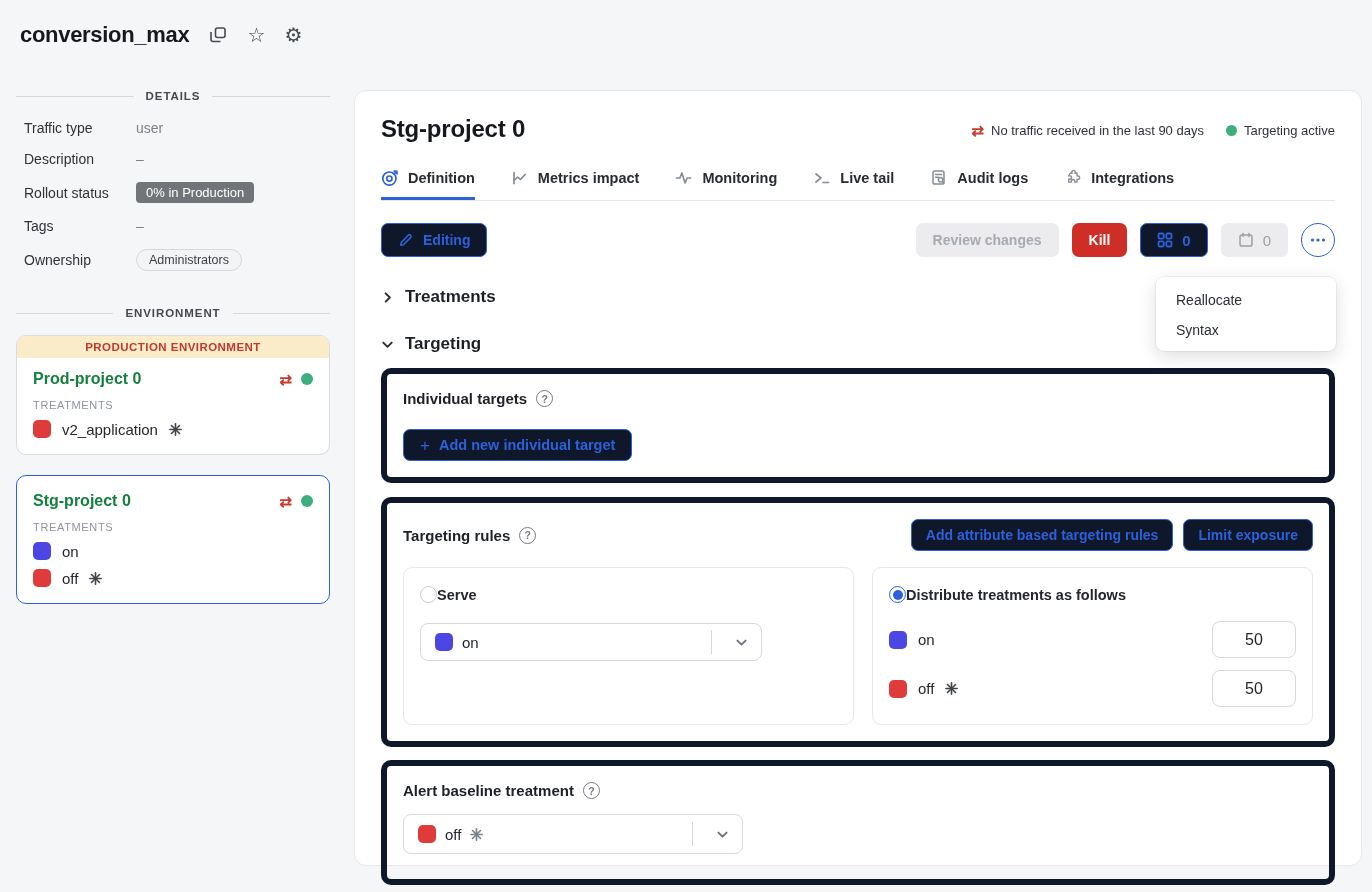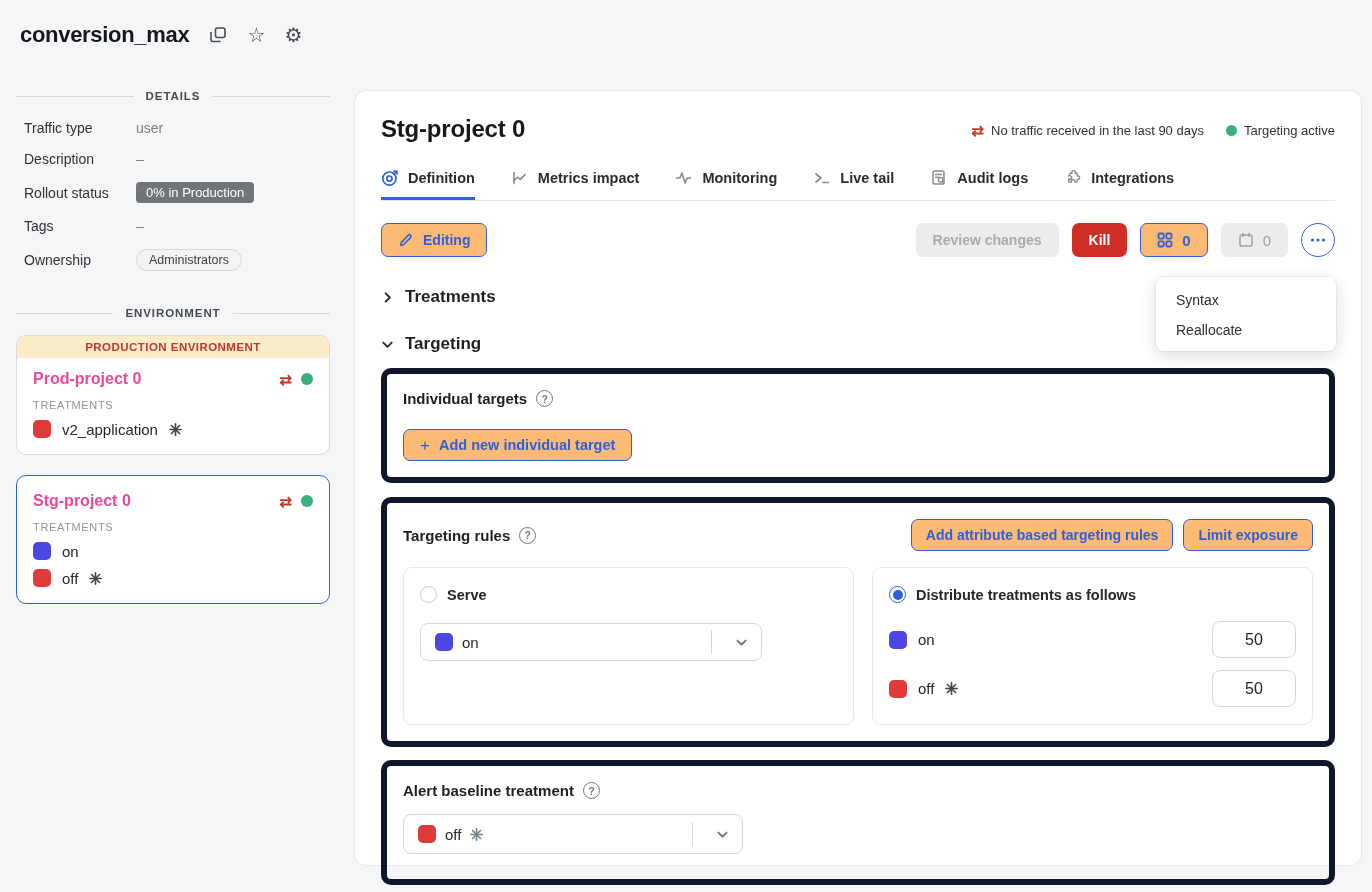--- a/index.html
+++ b/index.html
@@ -26,21 +26,21 @@
   .d-value { font-size:14px; color:#7a8087; }
   .badge-rollout { display:inline-block; background:#717579; color:#fff; font-size:13px; padding:3px 10px; border-radius:4px; }
   .pill { display:inline-block; background:#f3f4f5; border:1px solid #d6d8da; color:#3a3e44; font-size:12.5px; padding:3px 12px; border-radius:999px; }
   .env-sep { margin-top:36px; }
 
   .env-card { background:#fff; border:1px solid #d9dbde; border-radius:10px; margin-top:16px; overflow:hidden; }
   .env-card.selected { border:1.5px solid #2e61d9; }
   .env-banner { text-align:center; font-size:11.5px; font-weight:700; letter-spacing:.04em; padding:5px 0; }
   .env-body { padding:12px 16px 16px; }
   .env-title-row { display:flex; align-items:center; }
-  .env-name { font-size:16px; font-weight:700; color:#ec4899; }
+  .env-name { font-size:16px; font-weight:700; color:#15803d; }
   .env-icons { margin-left:auto; display:flex; align-items:center; gap:9px; }
   .swap-glyph { color:#c23b2e; font-size:15px; font-weight:700; line-height:1; }
   .green-dot { width:12px; height:12px; border-radius:50%; background:#3eae7e; }
   .treat-label { font-size:11px; letter-spacing:.06em; color:#8f949b; margin-top:11px; }
   .treat-row { display:flex; align-items:center; gap:11px; margin-top:9px; }
   .treat-sq { width:18px; height:18px; border-radius:5px; }
   .treat-name { font-size:15px; color:#24282d; }
 
   
   .panel {
@@ -53,21 +53,21 @@
   .status-item { display:flex; align-items:center; gap:7px; }
   .status-item .green-dot { width:11px; height:11px; }
 
   .tabs { display:flex; gap:36px; margin-top:26px; border-bottom:1px solid #e5e7e9; }
   .tab { display:flex; align-items:center; gap:9px; padding-bottom:13px; font-size:14.5px; font-weight:700; color:#282c32; }
   .tab .t-icon { color:#878d95; }
   .tab.active { border-bottom:3px solid #2e61d9; padding-bottom:10px; }
   .tab.active .t-icon { color:#2e61d9; }
 
   .toolbar { margin-top:22px; display:flex; justify-content:space-between; align-items:center; }
-  .btn { display:inline-flex; align-items:center; gap:9px; height:34px; padding:0 16px; border-radius:7px; font-size:14px; font-weight:700; border:1px solid transparent; background:#fdba74; }
+  .btn { display:inline-flex; align-items:center; gap:9px; height:34px; padding:0 16px; border-radius:7px; font-size:14px; font-weight:700; border:1px solid transparent; background:#0f172a; }
   .btn-outline { border-color:#2e61d9; color:#2e61d9; }
   .btn-disabled { background:#ececee; color:#a6abb1; }
   .btn-kill { background:#cf2e27; color:#fff; }
   .toolbar-right { display:flex; align-items:center; gap:13px; }
   .count-num-blue { color:#2e61d9; font-size:15px; font-weight:700; }
   .count-num-gray { color:#9aa0a7; font-size:15px; font-weight:400; }
   .btn-ellipsis { width:34px; height:34px; border-radius:50%; border:1px solid #2e61d9; display:flex; align-items:center; justify-content:center; background:#fff; }
 
   .menu { position:absolute; right:25px; top:186px; width:180px; background:#fff; border-radius:8px;
           box-shadow:0 5px 18px rgba(20,24,33,.14), 0 0 0 1px rgba(20,24,33,.05); padding:8px 2px 6px; z-index:9; }
@@ -89,21 +89,21 @@
 
   .tr-head { display:flex; align-items:center; }
   .tr-head-left { display:flex; align-items:flex-end; gap:9px; }
   .tr-head-right { margin-left:auto; display:flex; gap:10px; }
   .tr-head-right .btn { height:32px; padding:0 14px; }
 
   .split-row { display:flex; gap:18px; margin-top:16px; }
   .sub-card { border:1px solid #e6e8ea; border-radius:9px; padding:18px 16px; height:158px; }
   .sub-card.serve { width:451px; }
   .sub-card.distribute { flex:1; }
-  .radio-row { display:flex; align-items:center; gap:10px; }
+  .radio-row { display:flex; align-items:center; }
   .radio-label { font-size:14.5px; font-weight:700; color:#23262c; }
   .radio { width:17px; height:17px; border-radius:50%; border:1.5px solid #c7cbd1; background:#fff; flex:0 0 auto; position:relative; }
   .radio.checked { border-color:#2e61d9; }
   .radio.checked::after { content:""; position:absolute; inset:2.5px; border-radius:50%; background:#2e61d9; }
 
   .dropdown { display:flex; align-items:center; gap:9px; border:1px solid #d6d9dc; border-radius:8px; padding-left:14px; background:#fff; }
   .dd-serve { margin-top:20px; width:342px; height:38px; }
   .dd-alert { margin-top:15px; width:340px; height:40px; }
   .dd-value { font-size:15px; color:#1f2328; }
   .dd-divider { margin-left:auto; width:1px; height:24px; background:#d6d9dc; }
@@ -335,22 +335,22 @@
             <circle cx="2.5" cy="2" r="1.6"></circle>
               <circle cx="8" cy="2" r="1.6"></circle>
               <circle cx="13.5" cy="2" r="1.6"></circle>
           </svg>
         </span>
       </button>
     </div>
   </div>
 
   <div class="menu">
+    <div class="menu-item">Reallocate</div>
     <div class="menu-item">Syntax</div>
-    <div class="menu-item">Reallocate</div>
   </div>
 
   <div class="section-head sec-treatments">
     <span class="chev">
       <svg width="13" height="13" viewBox="0 0 14 14" fill="none" stroke="currentColor" stroke-width="2.1" stroke-linecap="round" stroke-linejoin="round">
         <path d="M5 2.5 l4.5 4.5 -4.5 4.5"></path>
       </svg>
     </span>
     <span>Treatments</span>
   </div>

